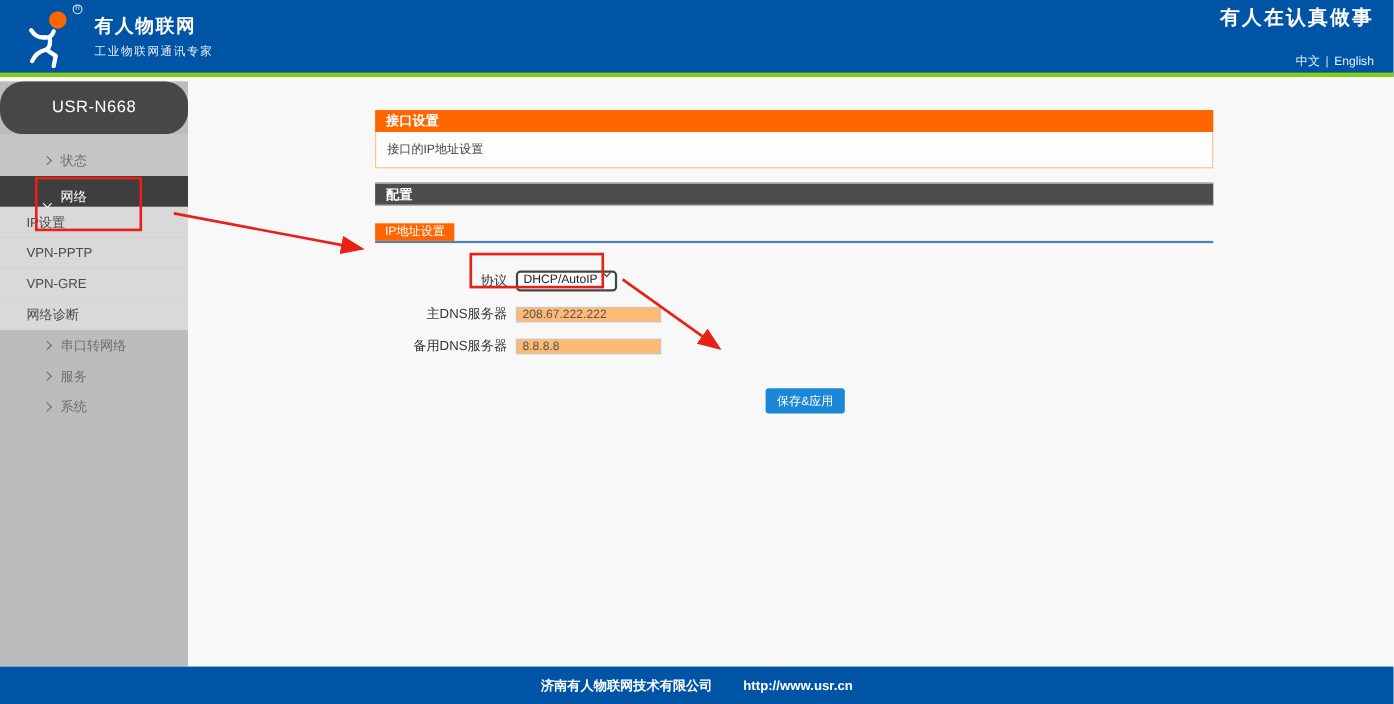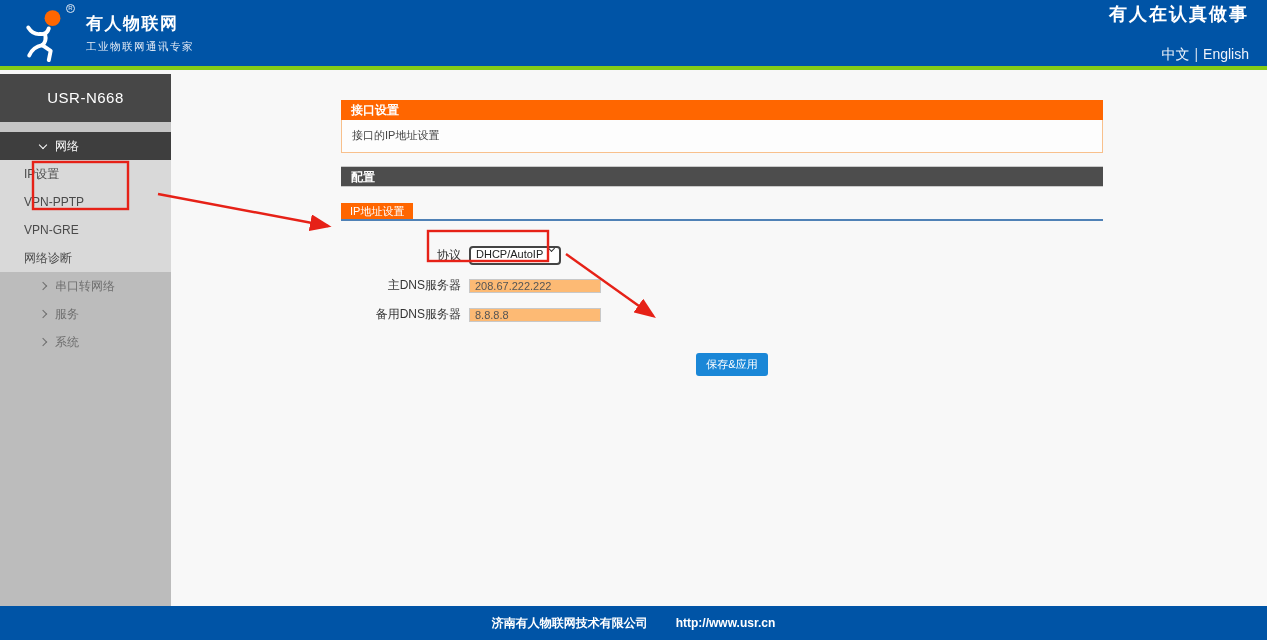--- a/index.html
+++ b/index.html
@@ -20,40 +20,40 @@
   .logo-wrap svg { position:absolute; left:0; top:1px; }
   .logo-reg {
     position:absolute; left:48px; top:-1px; width:9px; height:9px;
     border:1px solid #dfe9f4; border-radius:50%;
     font-size:6px; line-height:7px; text-align:center; color:#dfe9f4;
   }
   .brand-title { font-size:17px; font-weight:bold; letter-spacing:1.5px; }
   .brand-tagline { font-size:10.5px; margin-top:5px; letter-spacing:1.5px; color:#e8eef7; }
   .header-right { margin-left:auto; text-align:right; }
   .slogan { font-size:18px; font-weight:bold; letter-spacing:2px; }
-  .lang { font-size:14px; margin-top:20px; color:#eef3fa; }
+  .lang { font-size:11px; margin-top:20px; color:#eef3fa; }
   .lang .sep { margin:0 5px; color:#cfdcec; }
   .lang span { cursor:pointer; }
 
   
   .sidebar {
     position:absolute; top:74px; bottom:34px; left:0; width:171px;
     background:#bcbcbc; font-size:12px;
   }
   .side-head {
     height:48px; background:#474747; color:#fff;
-    line-height:48px; text-align:center; font-size:15px; letter-spacing:0.5px;
+    line-height:48px; text-align:center; font-size:15px; letter-spacing:0.5px;border-radius:21px;
   }
   .side-gap { height:10px; background:#c5c5c5; }
   .nav-item {
     height:28px; display:flex; align-items:center;
     padding-left:40px; cursor:pointer; color:#6e6e6e;
   }
   .nav-item.shade { background:#c5c5c5; }
-  .nav-item.dark { background:#3e3e3e; color:#fff; }
+  .nav-item.dark { background:#3e3e3e; color:#fff;align-items:flex-end; }
   .nav-sub {
     height:28px; display:flex; align-items:center;
     padding-left:24px; background:#d9d9d9; color:#4a4a4a; cursor:pointer;
   }
   .chev {
     display:inline-block; width:6px; height:6px;
     border-right:1.5px solid currentColor; border-bottom:1.5px solid currentColor;
     margin-right:9px; flex:none;
   }
   .chev.right { transform:rotate(-45deg); }
@@ -148,20 +148,24 @@
     <div class="lang">
       <span>中文</span><span class="sep">|</span><span>English</span>
     </div>
   </div>
 </div>
 
 <div class="sidebar">
   <div class="side-head">USR-N668</div>
   <div class="side-gap"></div>
 
+  <div class="nav-item shade">
+    <span class="chev right"></span>
+    <span>状态</span>
+  </div>
   <div class="nav-item dark">
     <span class="chev down"></span>
     <span>网络</span>
   </div>
   <div class="nav-sub">
     <span>IP设置</span>
   </div>
   <div class="nav-sub">
     <span>VPN-PPTP</span>
   </div>

